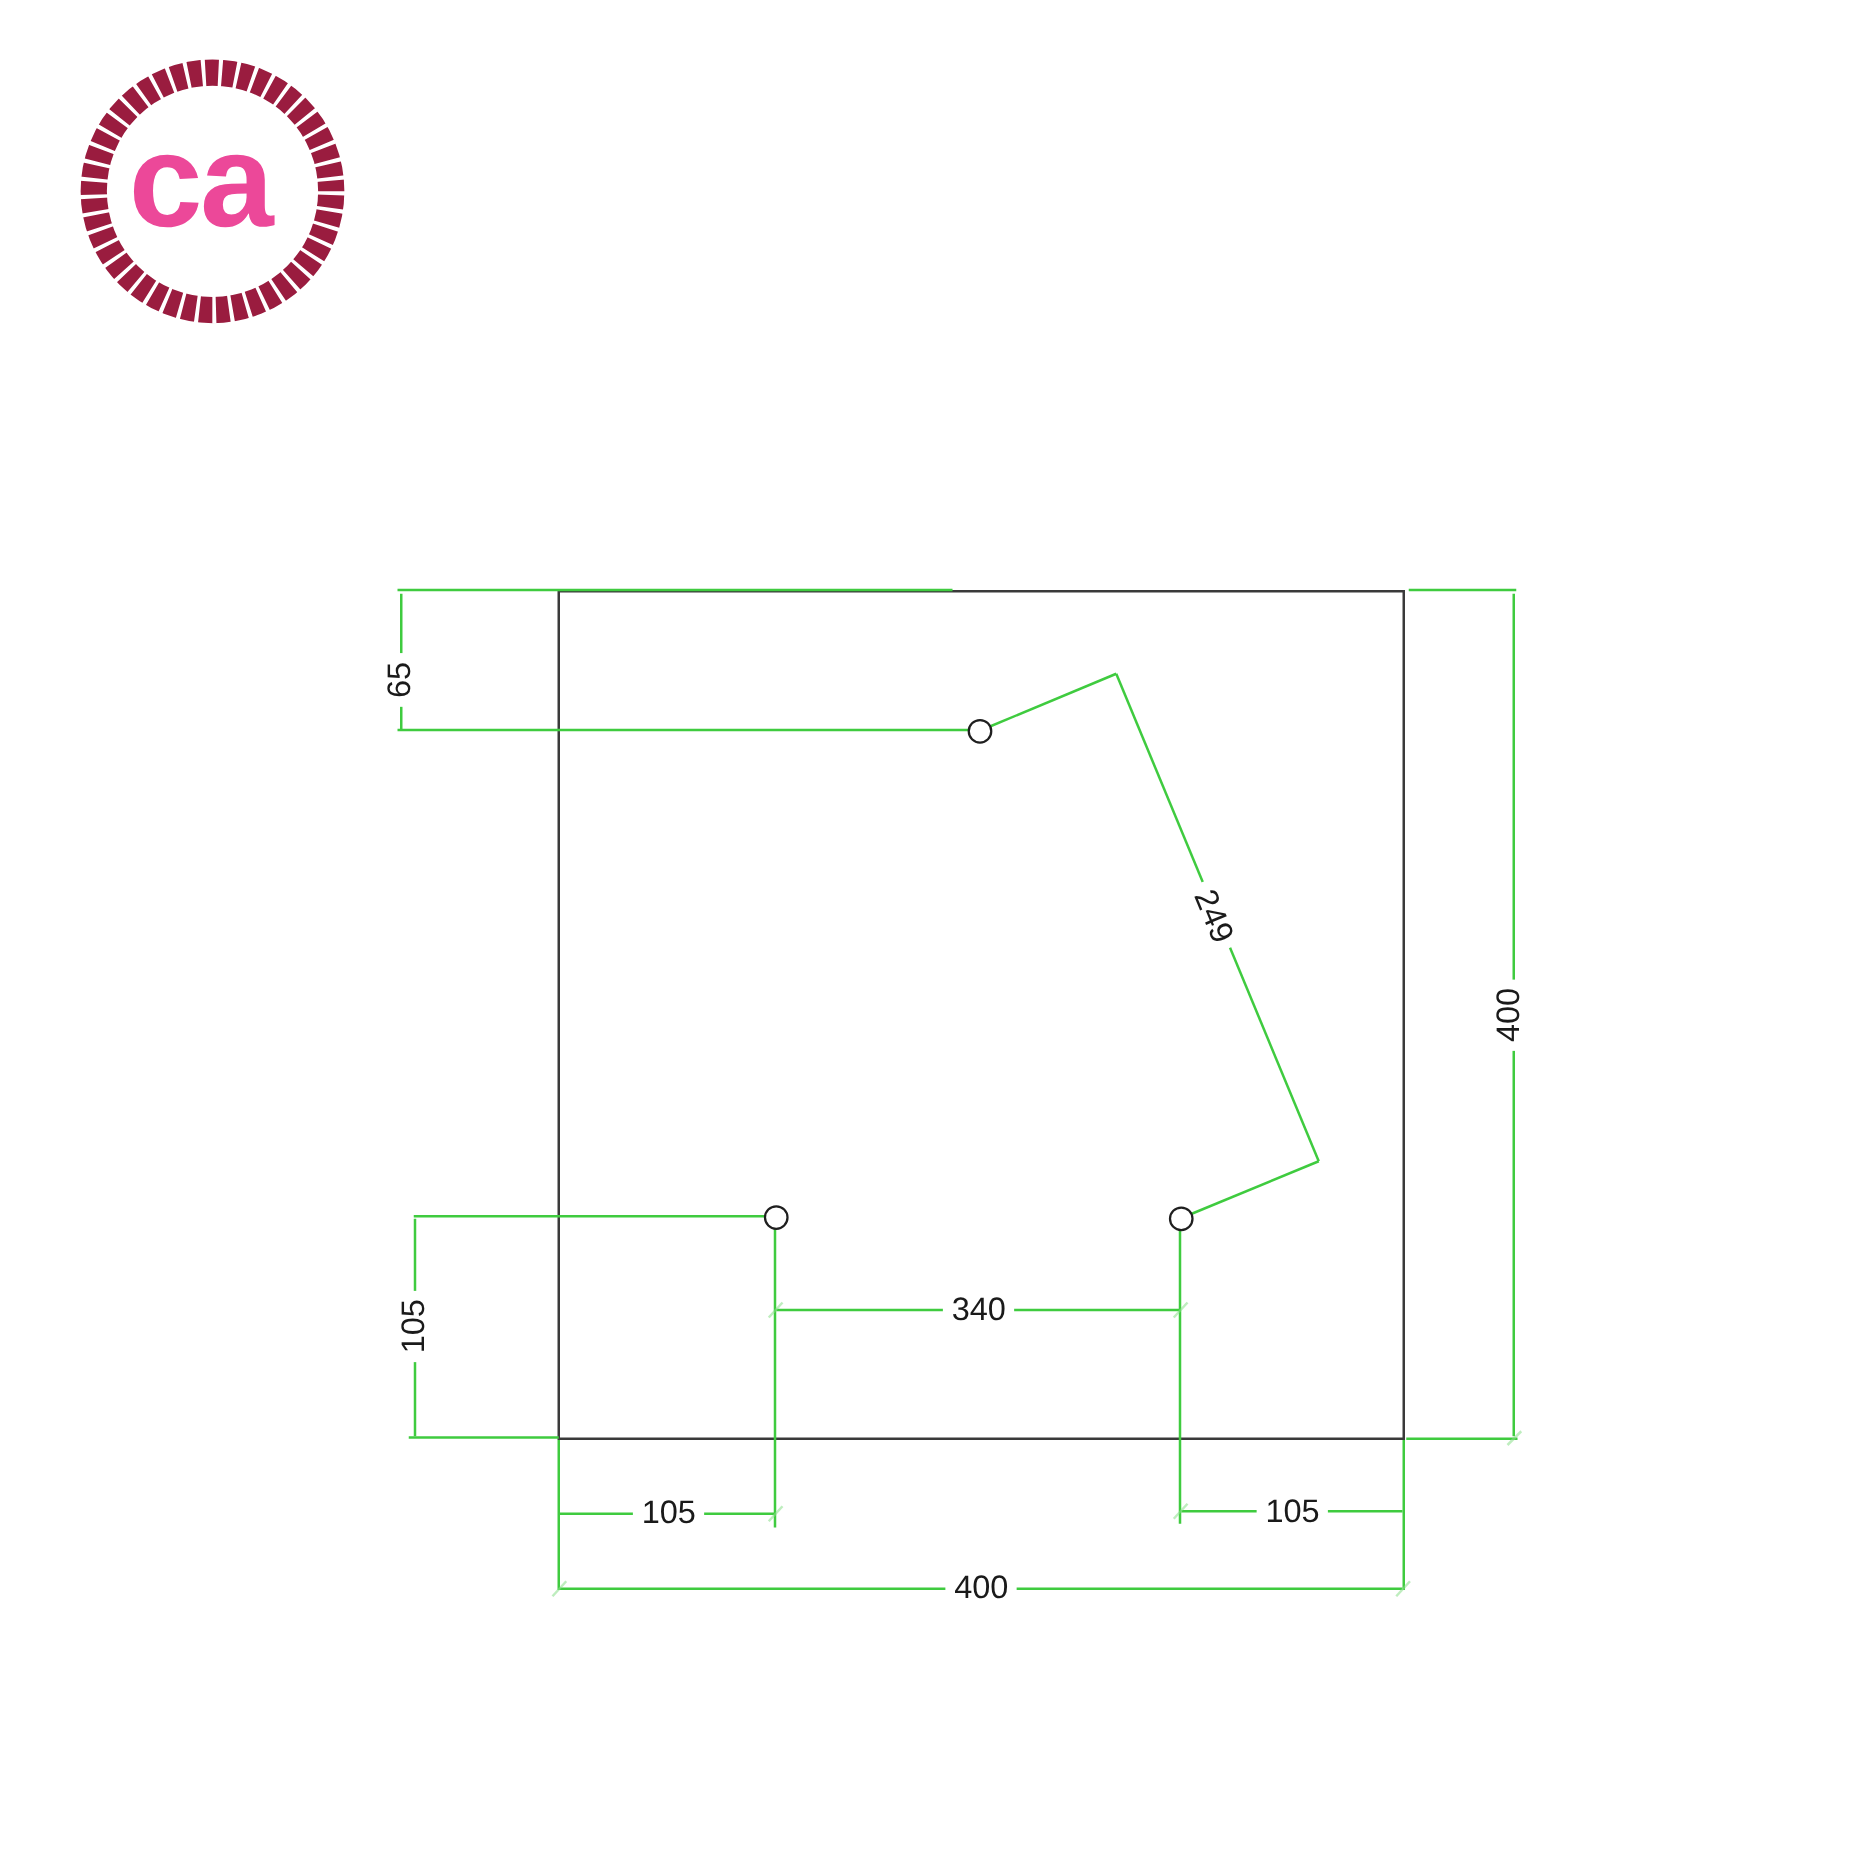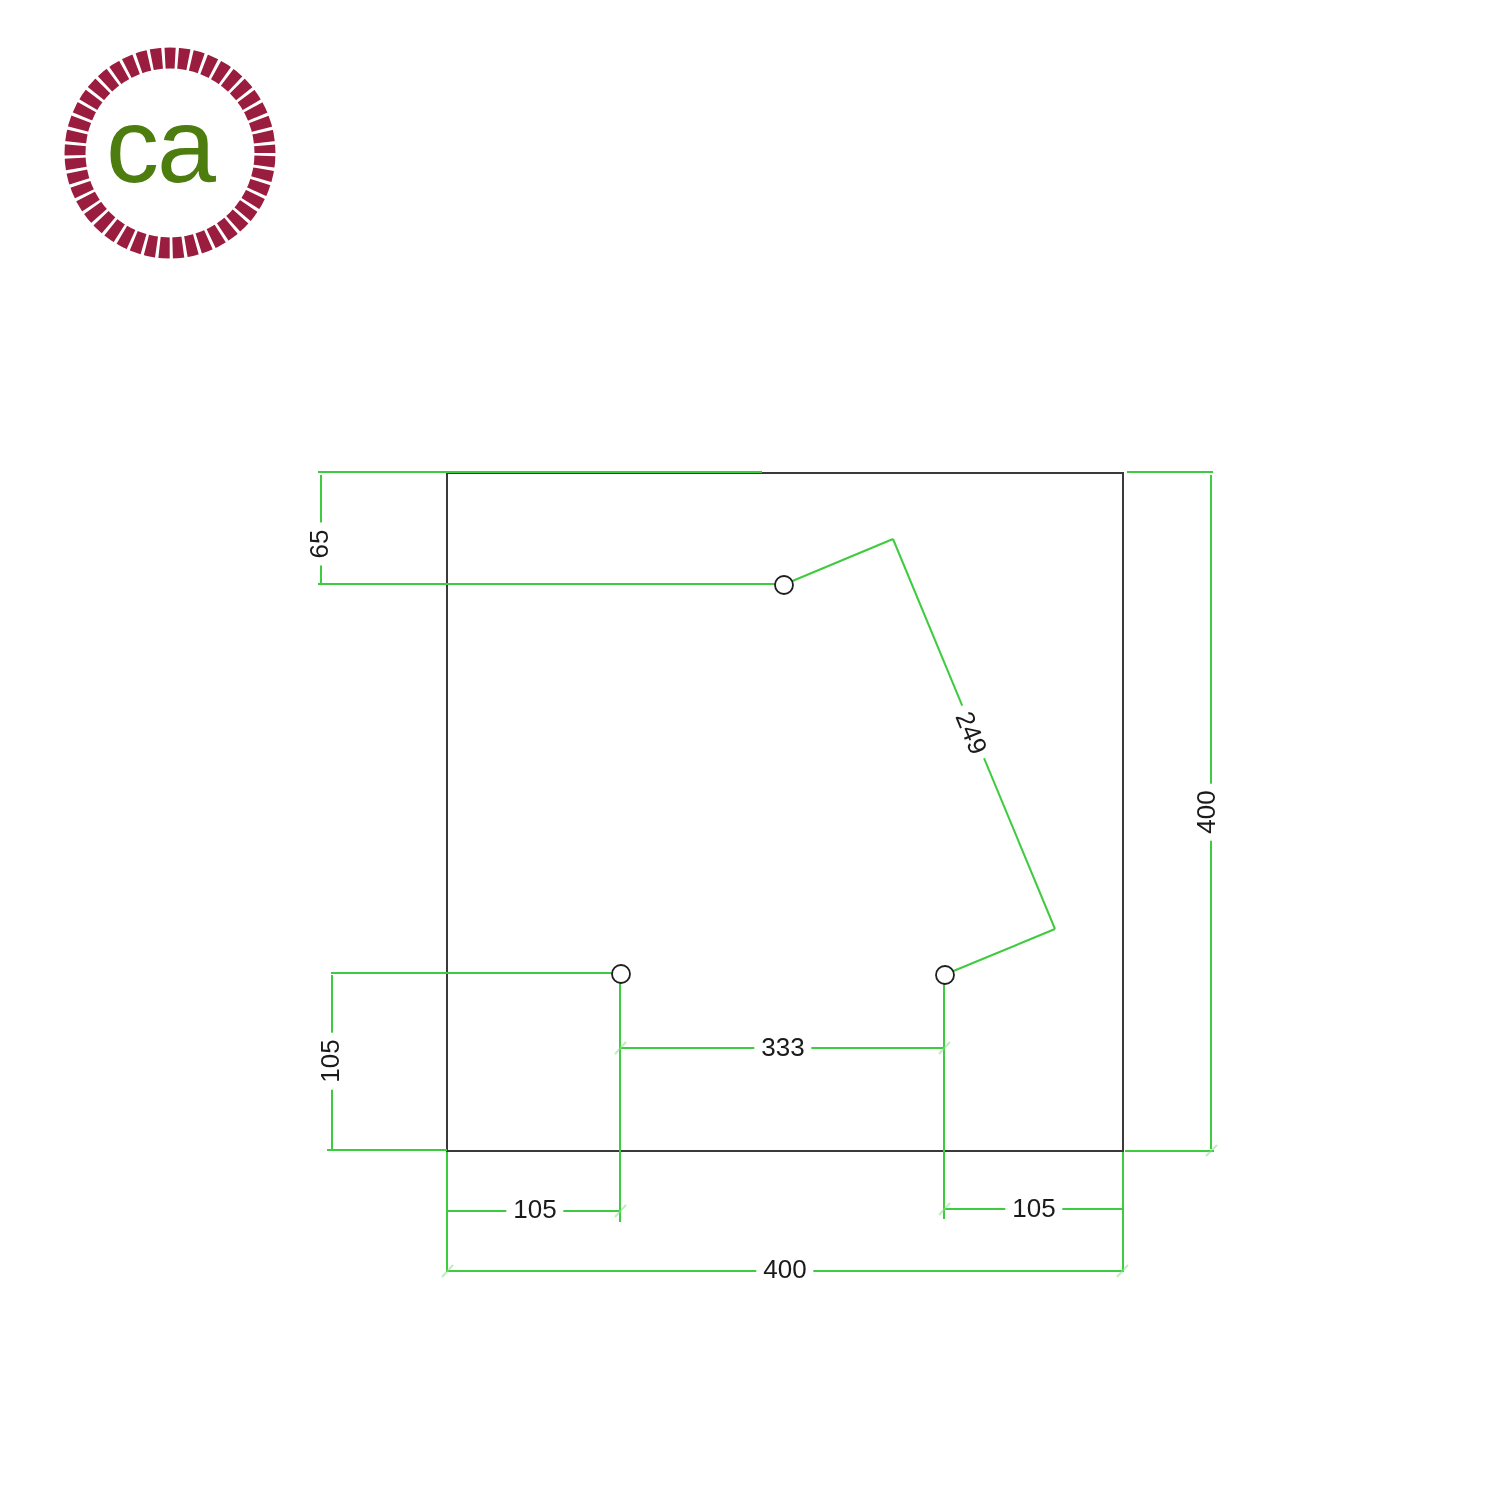--- a/index.html
+++ b/index.html
@@ -12,22 +12,22 @@
   }
 
   
   .logo{position:absolute;left:64px;top:47px;width:212px;height:212px;}
   .logo-svg{position:absolute;left:0;top:0;width:212px;height:212px;}
   .rope-ring{fill:none;stroke:#9A1C3F;stroke-width:21px;}
   .rope-dashes{fill:none;stroke:#ffffff;stroke-width:24px;stroke-dasharray:3 10.3;}
   .logo-text{
     position:absolute;left:96px;top:102px;
     transform:translate(-50%,-54%);
-    font-weight:normal;font-size:106px;letter-spacing:-2px;
-    color:#4d7c0f;line-height:1;text-align:right;
+    font-weight:bold;font-size:106px;letter-spacing:-2px;
+    color:#ec4899;line-height:1;text-align:right;
   }
 
   
   .drawing{position:absolute;left:0;top:0;width:1500px;height:1500px;}
   .plate{fill:none;stroke:#3A3A3A;stroke-width:2px;}
   .dimline{stroke:#3FCB3F;stroke-width:2px;fill:none;}
   .tick{stroke:#8ADF8A;stroke-width:2px;opacity:.55;}
   .hole{fill:#ffffff;stroke:#1F1F1F;stroke-width:1.8px;}
 
   
@@ -107,21 +107,21 @@
   </svg>
 
   <span class="dim-label rot-ccw" style="left:320px;top:544px;">65</span>
 
   <span class="dim-label rot-diag" style="left:971px;top:733px;">249</span>
 
   <span class="dim-label rot-ccw" style="left:1207px;top:812px;">400</span>
 
   <span class="dim-label rot-ccw" style="left:331px;top:1061px;">105</span>
 
-  <span class="dim-label" style="left:783px;top:1048px;">333</span>
+  <span class="dim-label" style="left:783px;top:1048px;">340</span>
 
   <span class="dim-label" style="left:535px;top:1210px;">105</span>
 
   <span class="dim-label" style="left:1034px;top:1209px;">105</span>
 
   <span class="dim-label" style="left:785px;top:1270px;">400</span>
 
 </div>
 
 </body></html>

